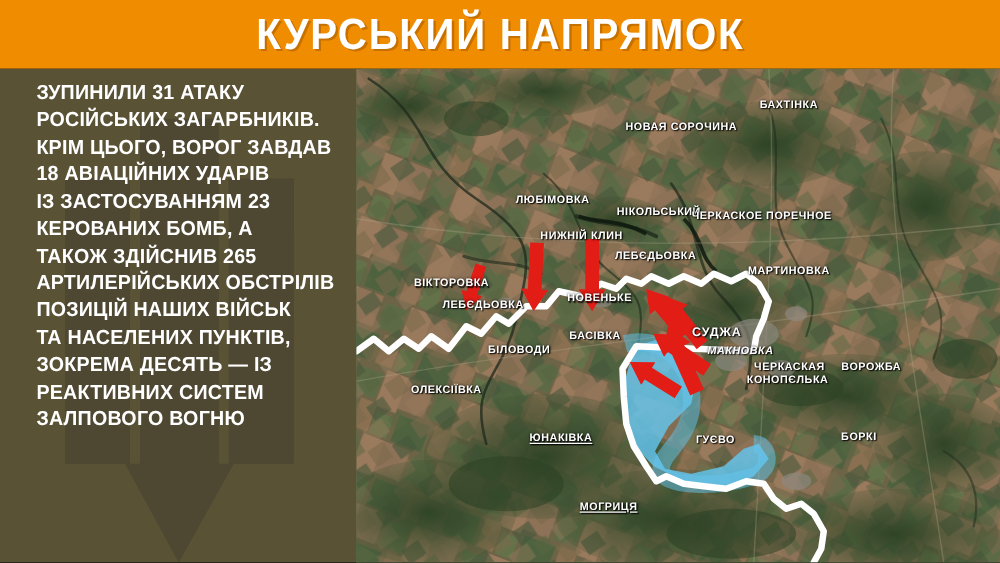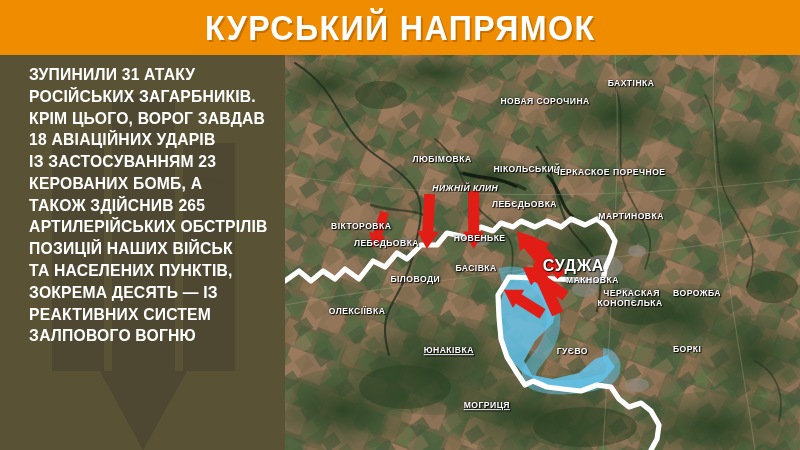--- a/index.html
+++ b/index.html
@@ -48,21 +48,21 @@
   .map-sat{ position:absolute; inset:0; }
 
   .mlabel{
     position:absolute; color:#ffffff; font-weight:bold;
     font-size:8.6px; letter-spacing:.45px; line-height:1.12;
     white-space:nowrap; text-align:center;
     transform:translate(-50%,-50%);
     text-shadow:0 0 2px rgba(0,0,0,.95), 1px 1px 1px rgba(0,0,0,.9);
     pointer-events:none;
   }
-  .mlabel.big{ font-size:16px; letter-spacing:.7px; }
+  .mlabel.big{ font-size:10px; letter-spacing:.7px; }
 
   .arrow{ position:absolute; transform-origin:50% 0%; }
 </style>
 </head>
 <body>
 
 <div id="root">
 
   <div class="header">
     <div class="header-title">КУРСЬКИЙ НАПРЯМОК</div>
@@ -223,30 +223,30 @@
             <polygon fill="#e11d16" points="5.699999999999999,0 17.7,0 17.7,38.812 23.4,38.812 11.7,58 0,38.812 5.699999999999999,38.812"></polygon>
           </svg></div>
       </div>
 
     <div id="label-layer">
         <div class="mlabel" style="left: 346.08px; top: 28.835px;">БАХТІНКА</div>
         <div class="mlabel" style="left: 260.075px; top: 46.61px;">НОВАЯ СОРОЧИНА</div>
         <div class="mlabel" style="left: 157.075px; top: 105.465px;">ЛЮБІМОВКА</div>
         <div class="mlabel" style="left: 242.05px; top: 115.34px;">НІКОЛЬСЬКИЙ</div>
         <div class="mlabel" style="left: 324.45px; top: 118.105px;">ЧЕРКАСКОЕ ПОРЕЧНОЕ</div>
-        <div class="mlabel" style="left: 180.25px; top: 134.3px; font-style: italic;">НИЖНІЙ КЛИН</div>
+        <div class="mlabel" style="left: 180.25px; top: 134.3px;">НИЖНІЙ КЛИН</div>
         <div class="mlabel" style="left: 239.475px; top: 149.705px;">ЛЕБЄДЬОВКА</div>
         <div class="mlabel" style="left: 346.08px; top: 161.555px;">МАРТИНОВКА</div>
         <div class="mlabel" style="left: 76.22px; top: 171.825px;">ВІКТОРОВКА</div>
         <div class="mlabel" style="left: 101.455px; top: 189.205px;">ЛЕБЄДЬОВКА</div>
         <div class="mlabel" style="left: 194.67px; top: 183.675px;">НОВЕНЬКЕ</div>
         <div class="mlabel" style="left: 191.065px; top: 213.695px;">БАСІВКА</div>
         <div class="mlabel" style="left: 130.295px; top: 224.755px;">БІЛОВОДИ</div>
         <div class="mlabel big" style="left: 288.4px; top: 210.535px;">СУДЖА</div>
-        <div class="mlabel" style="left: 307.455px; top: 226.335px;">МАКНОВКА</div>
+        <div class="mlabel" style="left: 307.455px; top: 226.335px; font-style: italic;">МАКНОВКА</div>
         <div class="mlabel" style="left: 346.595px; top: 238.58px;">ЧЕРКАСКАЯ</div>
         <div class="mlabel" style="left: 345.05px; top: 248.85px;">КОНОПЄЛЬКА</div>
         <div class="mlabel" style="left: 412px; top: 238.58px;">ВОРОЖБА</div>
         <div class="mlabel" style="left: 72.1px; top: 257.145px;">ОЛЕКСІЇВКА</div>
         <div class="mlabel" style="left: 163.77px; top: 296px; text-decoration: underline;">ЮНАКІВКА</div>
         <div class="mlabel" style="left: 382.13px; top: 295.46px; padding-left: 40px;">БОРКІ</div>
         <div class="mlabel" style="left: 287.37px; top: 297.04px;">ГУЄВО</div>
         <div class="mlabel" style="left: 201.88px; top: 350.76px; text-decoration: underline;">МОГРИЦЯ</div>
       </div>
 

